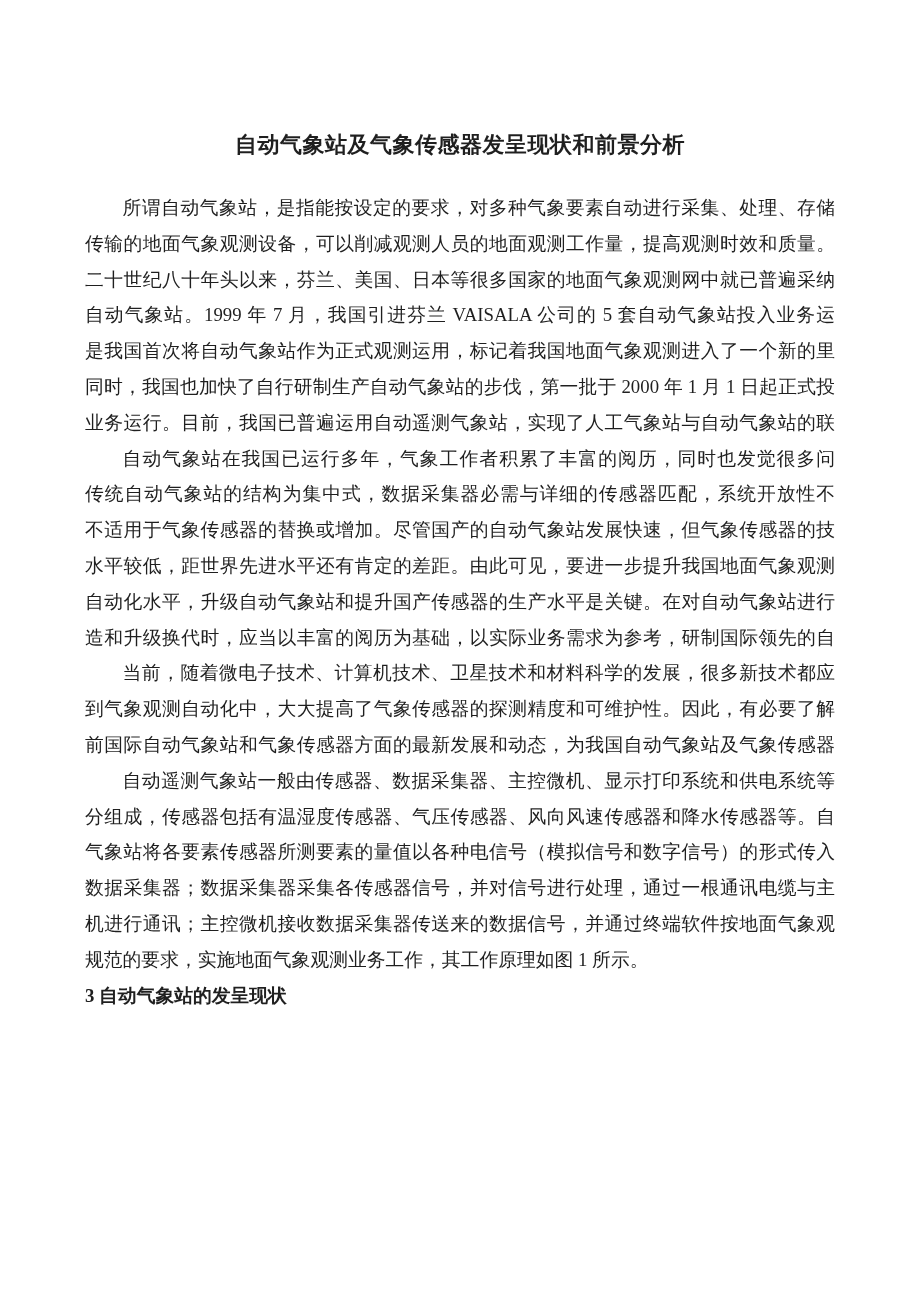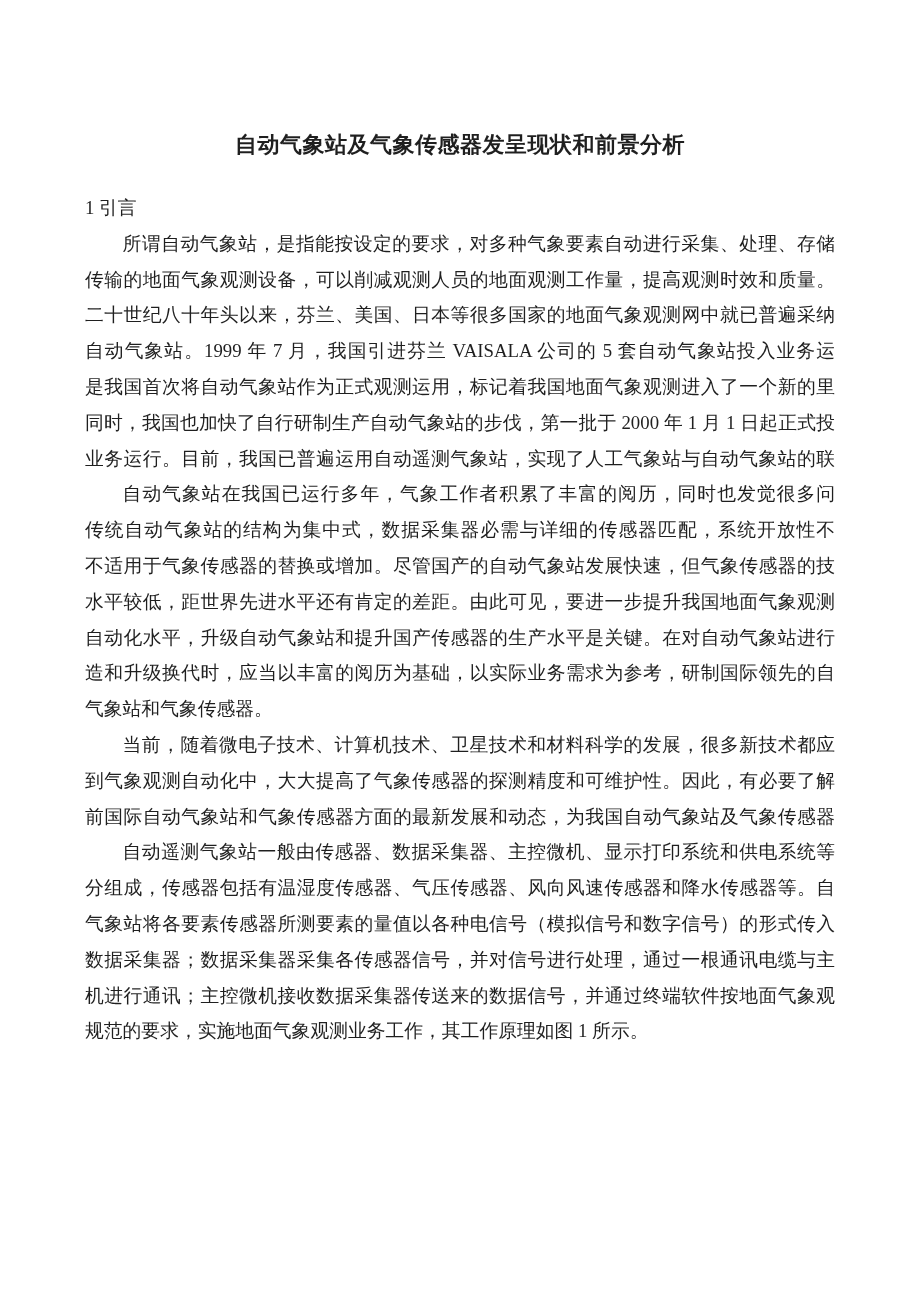--- a/index.html
+++ b/index.html
@@ -55,47 +55,46 @@
     text-align-last: left;
   }
 </style>
 </head>
 <body>
 
 <div class="page">
   <div class="doc">
     <h1 class="doc-title">自动气象站及气象传感器发呈现状和前景分析</h1>
     <div class="doc-body">
-        <div class="row sec-heading">1 引言</div>
         <div>
           <div class="row text-line first-line">所谓自动气象站，是指能按设定的要求，对多种气象要素自动进行采集、处理、存储和</div>
           <div class="row text-line">传输的地面气象观测设备，可以削减观测人员的地面观测工作量，提高观测时效和质量。自</div>
           <div class="row text-line">二十世纪八十年头以来，芬兰、美国、日本等很多国家的地面气象观测网中就已普遍采纳了</div>
           <div class="row text-line">自动气象站。1999 年 7 月，我国引进芬兰 VAISALA 公司的 5 套自动气象站投入业务运行，这</div>
           <div class="row text-line">是我国首次将自动气象站作为正式观测运用，标记着我国地面气象观测进入了一个新的里程。</div>
           <div class="row text-line">同时，我国也加快了自行研制生产自动气象站的步伐，第一批于 2000 年 1 月 1 日起正式投入</div>
           <div class="row text-line">业务运行。目前，我国已普遍运用自动遥测气象站，实现了人工气象站与自动气象站的联合</div>
         </div>
         <div>
           <div class="row text-line first-line">自动气象站在我国已运行多年，气象工作者积累了丰富的阅历，同时也发觉很多问题。</div>
           <div class="row text-line">传统自动气象站的结构为集中式，数据采集器必需与详细的传感器匹配，系统开放性不高，</div>
           <div class="row text-line">不适用于气象传感器的替换或增加。尽管国产的自动气象站发展快速，但气象传感器的技术</div>
           <div class="row text-line">水平较低，距世界先进水平还有肯定的差距。由此可见，要进一步提升我国地面气象观测的</div>
           <div class="row text-line">自动化水平，升级自动气象站和提升国产传感器的生产水平是关键。在对自动气象站进行改</div>
           <div class="row text-line">造和升级换代时，应当以丰富的阅历为基础，以实际业务需求为参考，研制国际领先的自动</div>
-          <div class="row text-line last-line">气象站和气象传感器。</div>
         </div>
         <div>
           <div class="row text-line first-line">当前，随着微电子技术、计算机技术、卫星技术和材料科学的发展，很多新技术都应用</div>
           <div class="row text-line">到气象观测自动化中，大大提高了气象传感器的探测精度和可维护性。因此，有必要了解当</div>
           <div class="row text-line">前国际自动气象站和气象传感器方面的最新发展和动态，为我国自动气象站及气象传感器技</div>
         </div>
         <div>
           <div class="row text-line first-line">自动遥测气象站一般由传感器、数据采集器、主控微机、显示打印系统和供电系统等部</div>
           <div class="row text-line">分组成，传感器包括有温湿度传感器、气压传感器、风向风速传感器和降水传感器等。自动</div>
           <div class="row text-line">气象站将各要素传感器所测要素的量值以各种电信号（模拟信号和数字信号）的形式传入或</div>
           <div class="row text-line">数据采集器；数据采集器采集各传感器信号，并对信号进行处理，通过一根通讯电缆与主控</div>
           <div class="row text-line">机进行通讯；主控微机接收数据采集器传送来的数据信号，并通过终端软件按地面气象观测</div>
           <div class="row text-line last-line">规范的要求，实施地面气象观测业务工作，其工作原理如图 1 所示。</div>
         </div>
+        <div class="row sec-heading bold">3 自动气象站的发呈现状</div>
       </div>
   </div>
 </div>
 
 </body></html>

